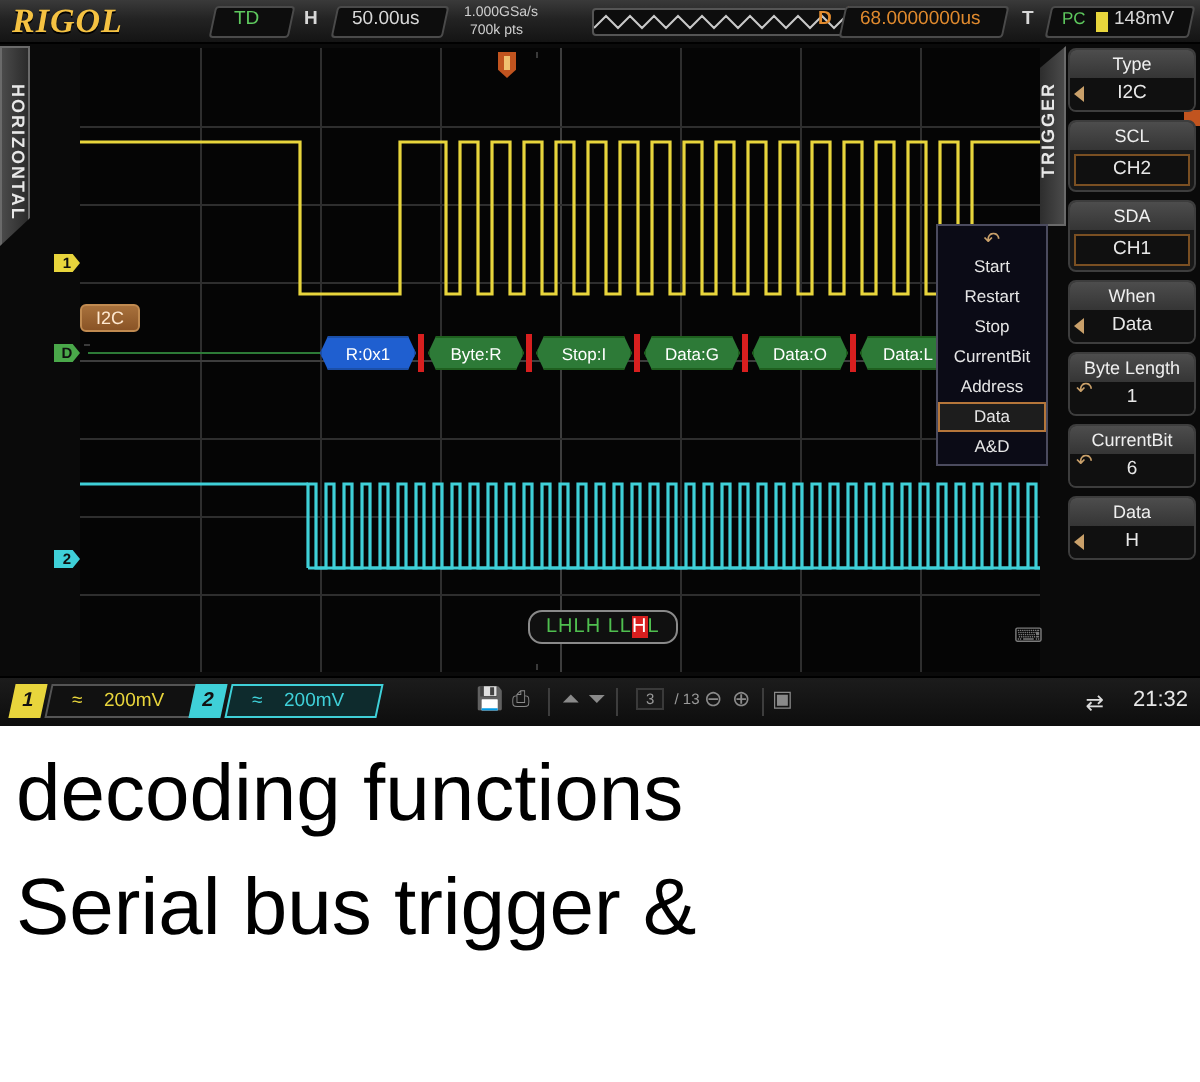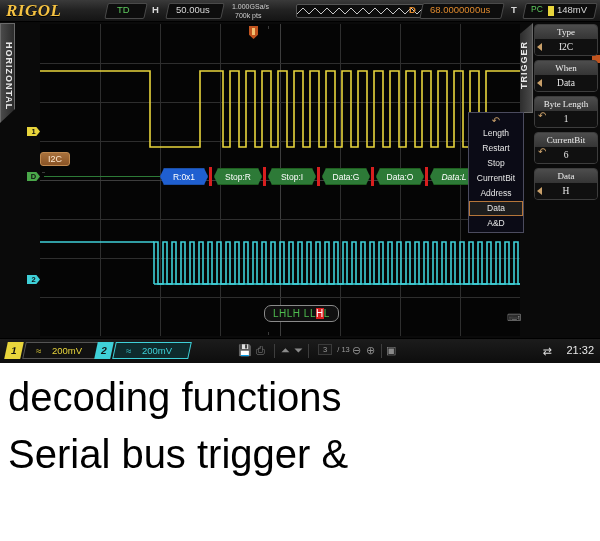--- a/index.html
+++ b/index.html
@@ -191,21 +191,21 @@
     font-size: 8.5px; color: #e6e6e6;
     text-align: center; line-height: 13px;
     border: 1px solid transparent;
   }
   .popup .it.sel {
     background: #1d1d1d;
     border: 1px solid #b5763a;
   }
 
   
-  .menu { position: absolute; left: 534px; top: 24px; width: 64px; font-family: Liberation Serif, serif; }
+  .menu { position: absolute; left: 534px; top: 24px; width: 64px; }
   .mblk {
     margin-bottom: 4px;
     background: #191919;
     border: 1px solid #3d3d3d;
     border-radius: 4px;
     overflow: hidden;
   }
   .mhdr {
     background: linear-gradient(180deg,#4d4d4d,#353535);
     color: #efefef; font-size: 9px;
@@ -402,64 +402,72 @@
                L456,260 L456,218 L460,218 L460,260 L465,260 L465,218 L469,218 L469,260
                L474,260 L474,218 L478,218 L478,260 L480,260"></path>
     </g>
   </svg>
 
   <div class="decline" style="left:44px;width:116px;"></div>
   <div class="decline" style="left:478px;width:36px;"></div>
 
   <div class="pkt blue" style="left:160px;width:48px;">R:0x1</div>
   <div class="pktsep" style="left:209px;"></div>
-  <div class="pkt green" style="left:214px;width:48px;">Stop:R</div>
+  <div class="pkt green" style="left:214px;width:48px;">Byte:R</div>
   <div class="pktsep" style="left:263px;"></div>
   <div class="pkt green" style="left:268px;width:48px;">Stop:I</div>
   <div class="pktsep" style="left:317px;"></div>
   <div class="pkt green" style="left:322px;width:48px;">Data:G</div>
   <div class="pktsep" style="left:371px;"></div>
   <div class="pkt green" style="left:376px;width:48px;">Data:O</div>
   <div class="pktsep" style="left:425px;"></div>
-  <div class="pkt green" style="left:430px;width:48px;font-style:italic;">Data:L</div>
+  <div class="pkt green" style="left:430px;width:48px;">Data:L</div>
 
   <div class="i2cbadge">I2C</div>
   <div class="marker mk-y" style="left:27px;top:127px;">1</div>
   <div class="marker mk-g" style="left:27px;top:172px;">D</div>
   <div class="marker mk-c" style="left:27px;top:275px;">2</div>
 
   <div class="trigmark"></div>
   <div class="trig-lvl-r" style="left:592px;top:55px;"></div>
 
   <div class="patbox"><span>LHLH LL</span><span class="cur">H</span><span>L</span></div>
 
   <div style="position:absolute;left:507px;top:312px;color:#7a7a7a;font-size:10px;">⌨</div>
 
   <div class="popup">
     <div class="rot">↶</div>
-    <div class="it">Length</div>
+    <div class="it">Start</div>
     <div class="it">Restart</div>
     <div class="it">Stop</div>
     <div class="it">CurrentBit</div>
     <div class="it">Address</div>
     <div class="it sel">Data</div>
     <div class="it">A&amp;D</div>
   </div>
 
   <div class="menu">
 
     <div class="mblk">
       <div class="mhdr">Type</div>
       <div class="mval">
         <span class="arrow"></span>
         <span>I2C</span>
       </div>
     </div>
 
-
+    <div class="mblk">
+      <div class="mhdr">SCL</div>
+      <div class="mval boxed">CH2</div>
+    </div>
+
+    <div class="mblk">
+      <div class="mhdr">SDA</div>
+      <div class="mval boxed">CH1</div>
+    </div>
 
     <div class="mblk">
       <div class="mhdr">When</div>
       <div class="mval">
         <span class="arrow"></span>
         <span>Data</span>
       </div>
     </div>
 
     <div class="mblk">

